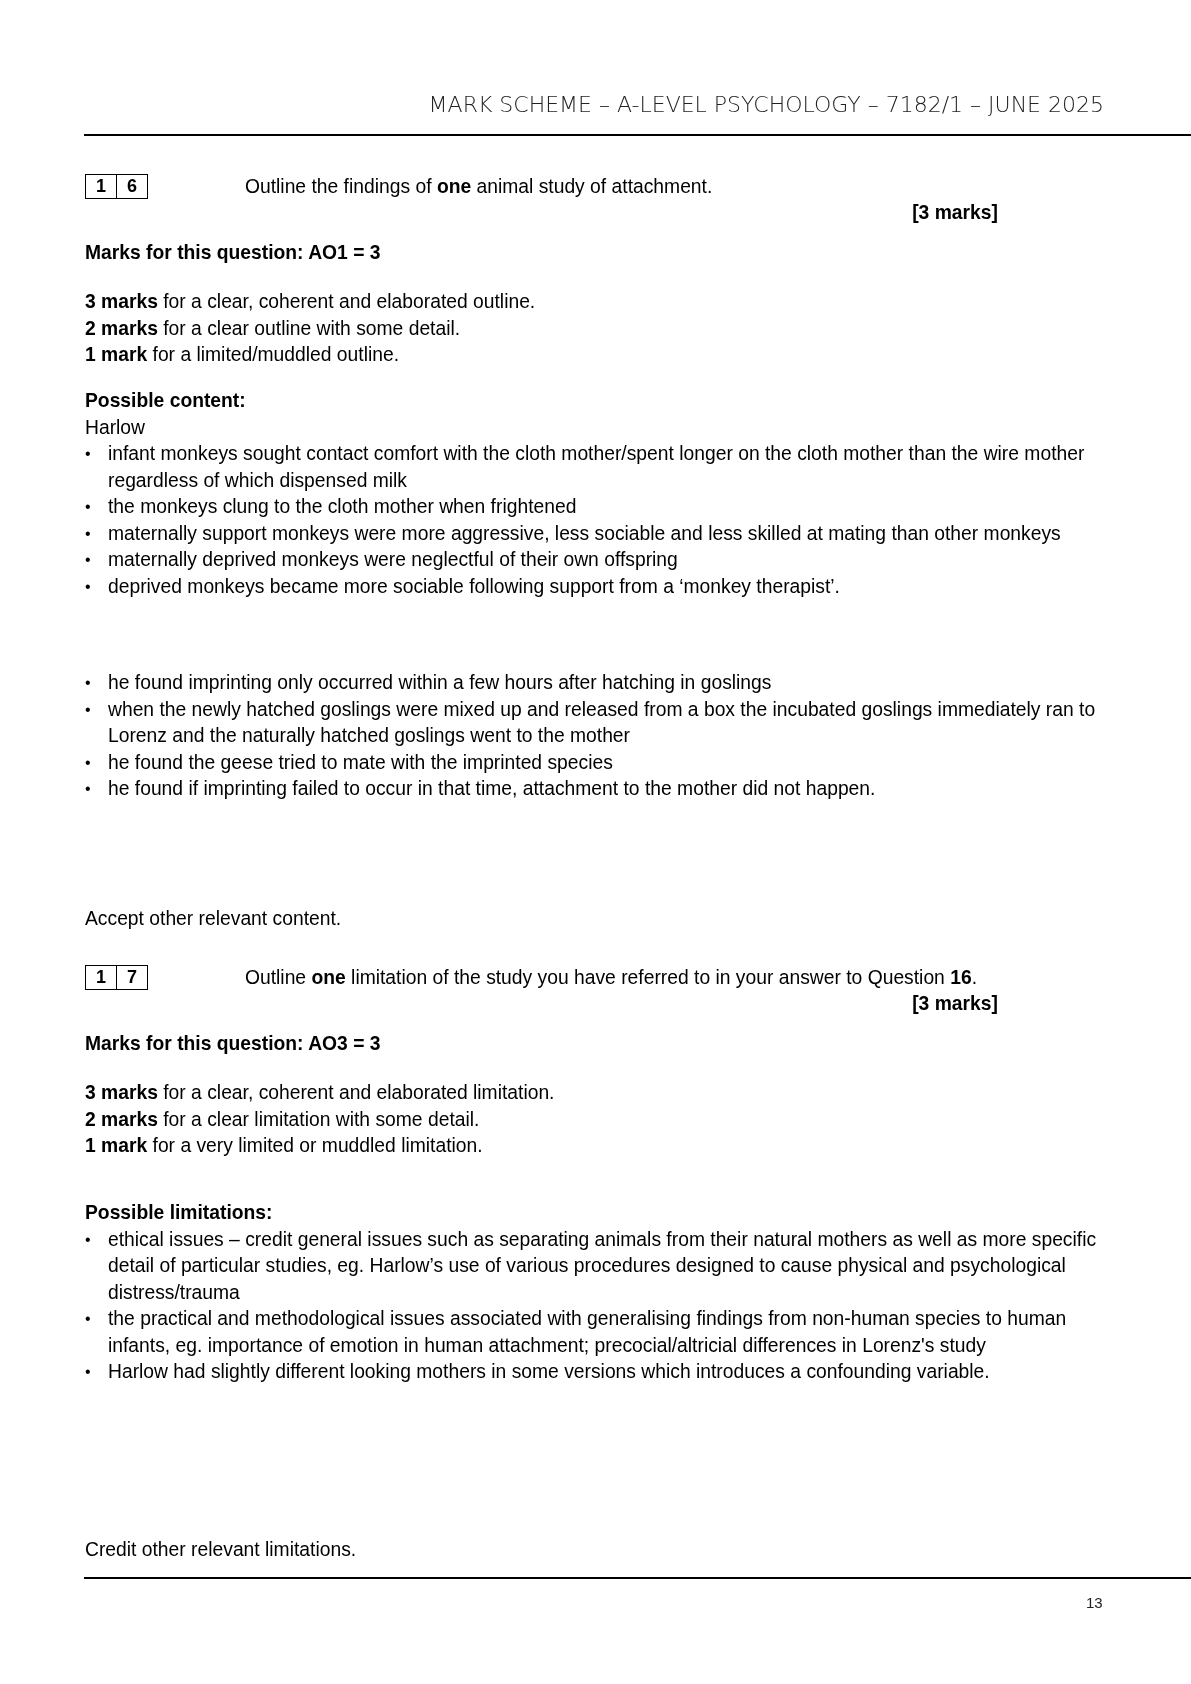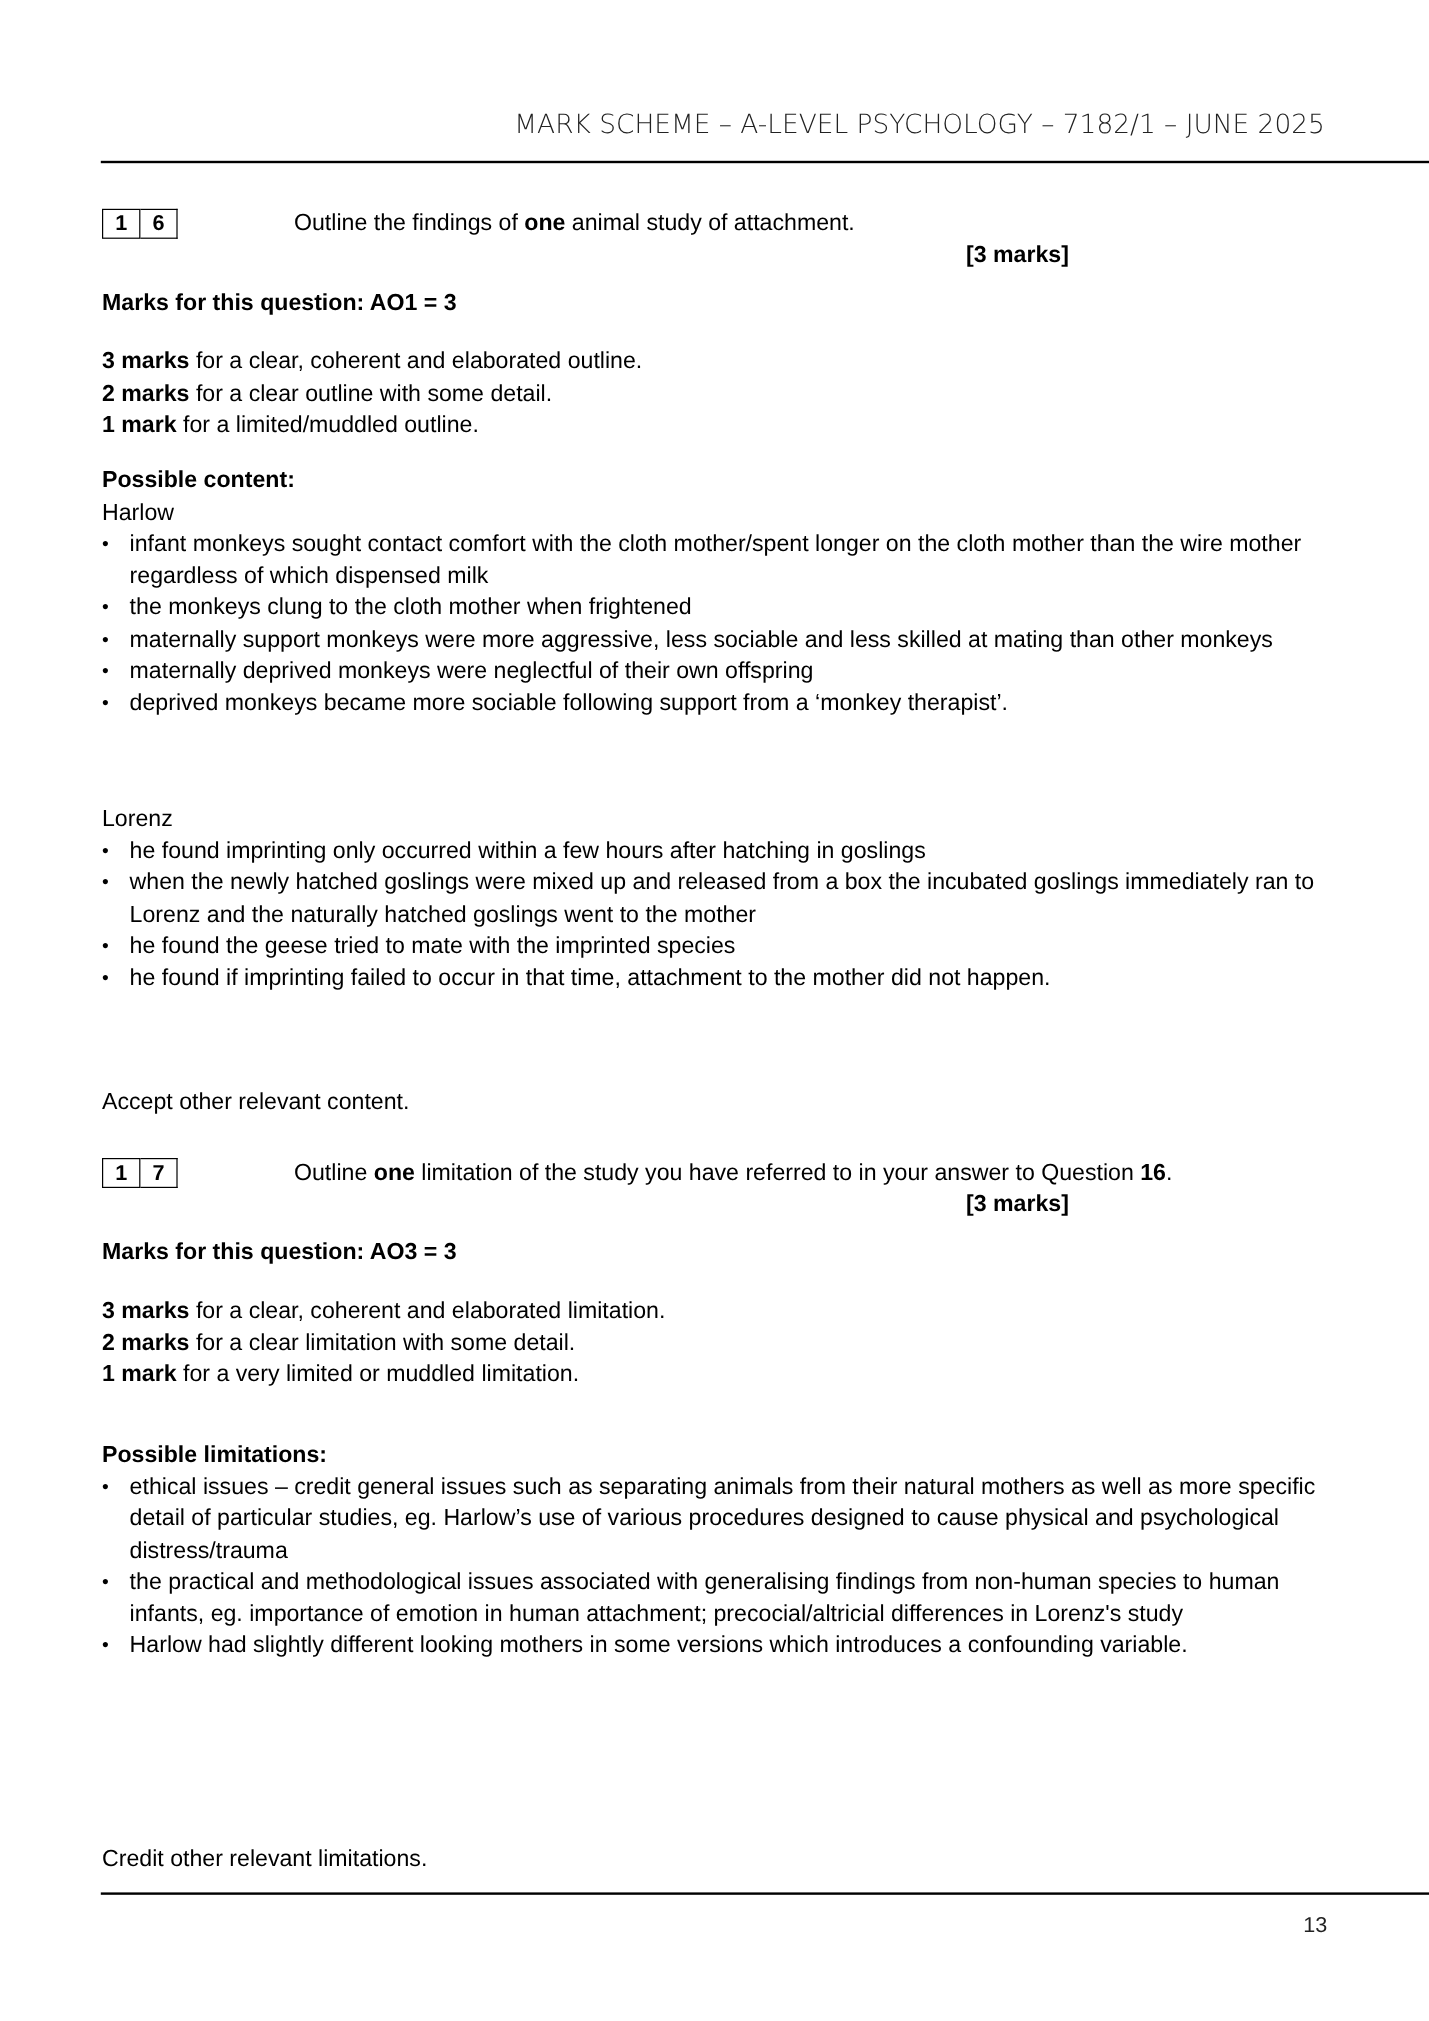--- a/index.html
+++ b/index.html
@@ -8,28 +8,28 @@
     font-family: "Liberation Sans", sans-serif; color: #000;
   }
   .header-title {
     position: absolute; left: 0; width: 1104px; top: 68px; text-align: right;
     font-family: "DejaVu Sans", sans-serif; font-weight: 300; font-size: 22px;
     letter-spacing: 0px; color: #222; margin-top: 24px;
   }
   .rule { position: absolute; left: 84px; right: 0; height: 2px; background: #000; }
   .rule.top { top: 134px; }
   .rule.bottom { top: 1577px; }
-  .page-number { position: absolute; left: 1086px; top: 1594px; font-size: 18px; color: #222; }
+  .page-number { position: absolute; left: 1086px; top: 1594px; font-size: 15px; color: #222; }
   .content { position: absolute; left: 85px; top: 0; width: 1020px; font-size: 19.3px; line-height: 26.5px; }
   .qblock { position: absolute; left: 0; width: 1020px; }
   .qnum { position: absolute; left: 0; top: 0; display: flex; }
   .qnum span { display: inline-block; width: 30px; height: 23px; border: 1.5px solid #000; text-align: center; font-weight: bold; font-size: 18px; line-height: 23px; }
   .qnum span + span { border-left: none; }
   .qtext { position: absolute; left: 125px; top: 0; margin-left: 35px; }
-  .qmarks { position: absolute; right: 0; text-align: left; font-weight: bold; width: 300px; }
+  .qmarks { position: absolute; right: 0; text-align: center; font-weight: bold; width: 300px; }
   .p { position: absolute; left: 0; width: 1020px; }
   .b { font-weight: bold; }
   ul { margin: 0; padding: 0; list-style: none; }
   li { position: relative; padding-left: 23px; }
   li::before { content: "\2022"; position: absolute; left: 0; top: 0; font-size: 16px; }
 </style>
 </head>
 <body>
 
 <div class="header-title">MARK SCHEME – A-LEVEL PSYCHOLOGY – 7182/1 – JUNE 2025</div>
@@ -62,21 +62,20 @@
     <ul>
       <li>infant monkeys sought contact comfort with the cloth mother/spent longer on the cloth mother than the wire mother regardless of which dispensed milk</li>
       <li>the monkeys clung to the cloth mother when frightened</li>
       <li>maternally support monkeys were more aggressive, less sociable and less skilled at mating than other monkeys</li>
       <li>maternally deprived monkeys were neglectful of their own offspring</li>
       <li>deprived monkeys became more sociable following support from a ‘monkey therapist’.</li>
     </ul>
   </div>
 
   <div class="p" style="top:670px;">
-    <div>Lorenz</div>
     <ul>
       <li>he found imprinting only occurred within a few hours after hatching in goslings</li>
       <li>when the newly hatched goslings were mixed up and released from a box the incubated goslings immediately ran to Lorenz and the naturally hatched goslings went to the mother</li>
       <li>he found the geese tried to mate with the imprinted species</li>
       <li>he found if imprinting failed to occur in that time, attachment to the mother did not happen.</li>
     </ul>
   </div>
 
   <div class="p" style="top:882px;margin-top:24px;">Accept other relevant content.</div>
 

